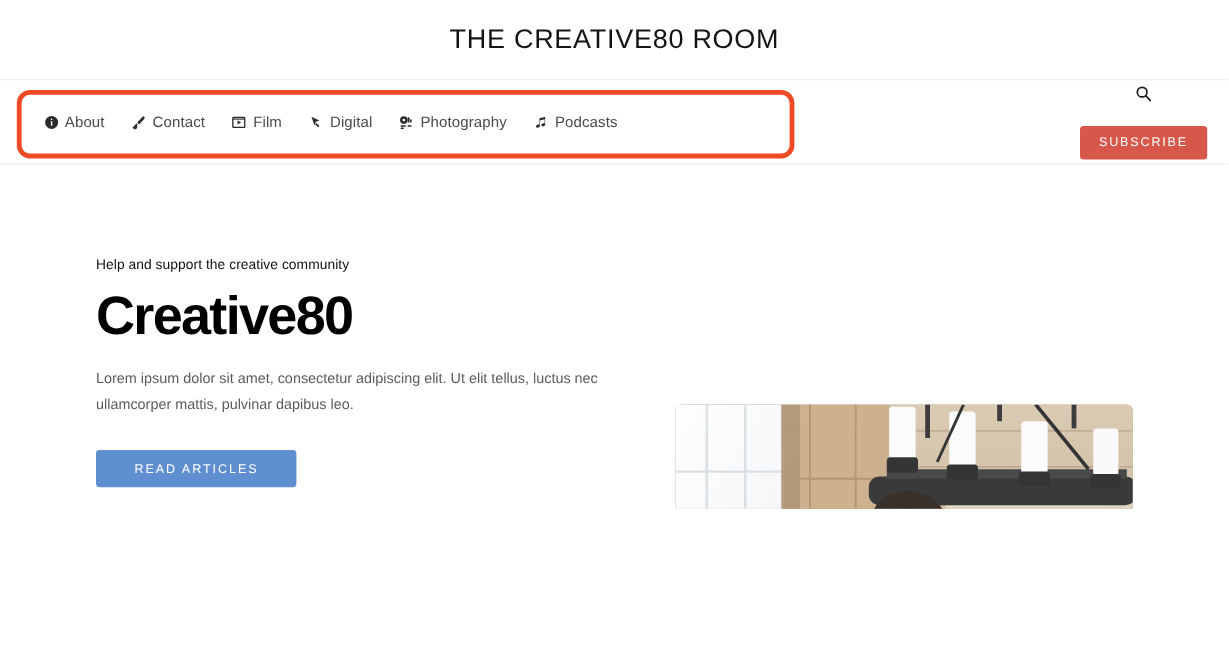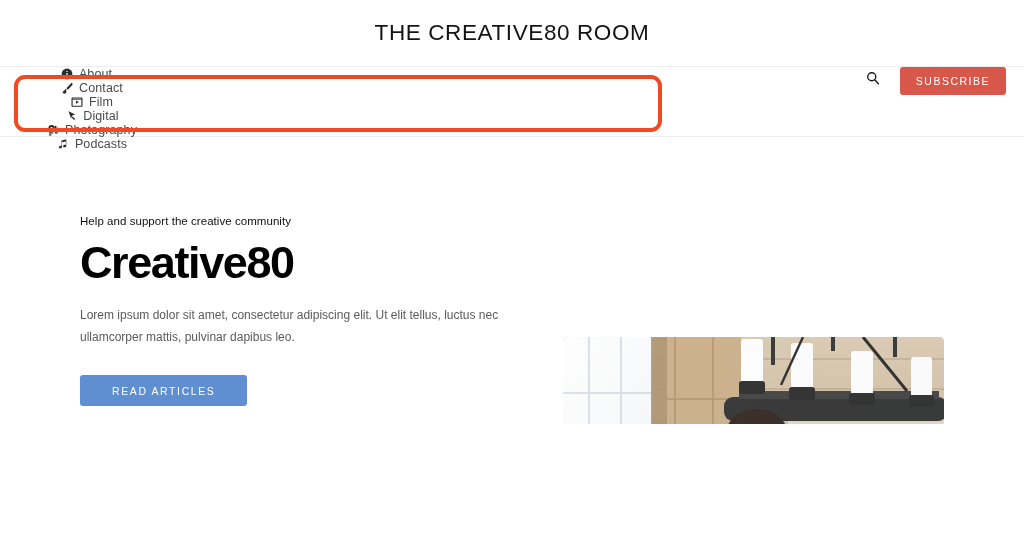--- a/index.html
+++ b/index.html
@@ -66,21 +66,20 @@
   }
 
   .nav-links {
     position: absolute;
     left: 36px;
     top: 0;
     height: 70px;
     display: flex;
     align-items: center;
     gap: 0px;
-    flex-direction: column;
   }
 
   .nav-item {
     display: flex;
     align-items: center;
     gap: 5px;
     padding: 0 11px;
     height: 34px;
     color: #4a4a4a;
     font-size: 12.5px;
@@ -101,22 +100,23 @@
   }
   .nav-item .nav-ico svg { display: block; }
 
   
   .nav-right {
     position: absolute;
     right: 18px;
     top: 0;
     height: 70px;
     display: flex;
-    align-items: flex-start;
+    align-items: center;
     gap: 16px;
+    flex-direction: column;
   }
   .search-btn {
     width: 22px; height: 22px;
     display: flex; align-items: center; justify-content: center;
     color: #1b1b1b;
     background: none; border: none; cursor: pointer;
     padding: 0;
   }
   .subscribe-btn {
     background: #d8574b;

